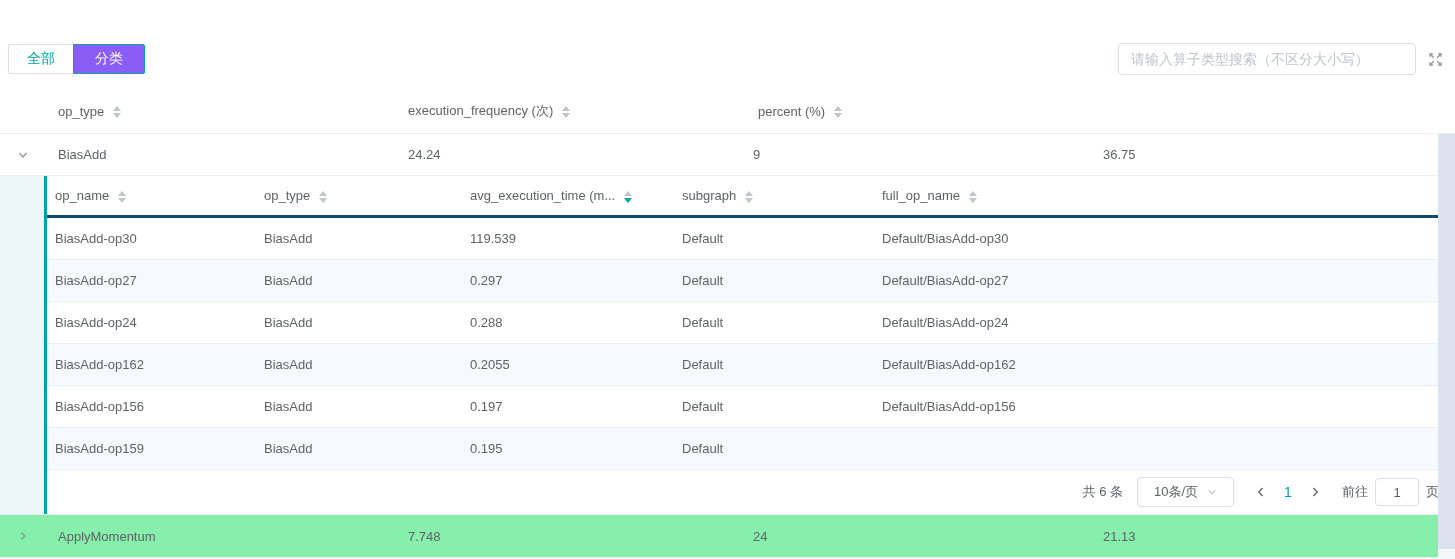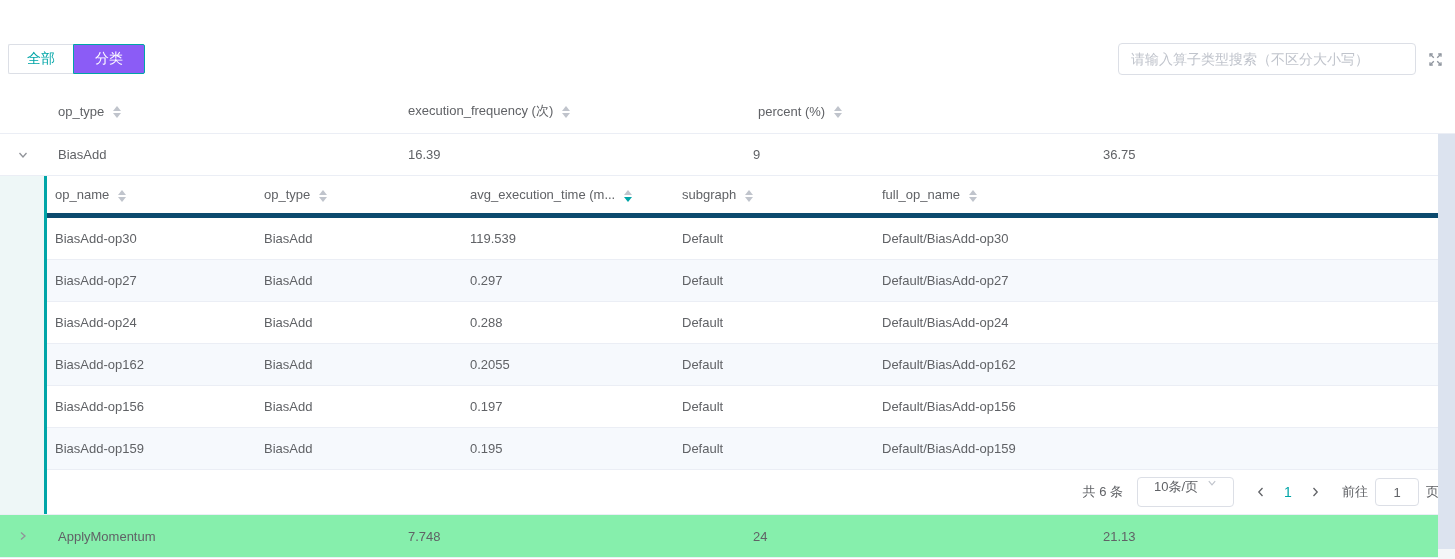--- a/index.html
+++ b/index.html
@@ -38,35 +38,35 @@
   .orow:last-child { border-bottom:none; height:43px; }
   .o-c1 { width:408px; padding-left:17px; display:flex; align-items:center; }
   .o-c2 { width:345px; } .o-c3 { width:350px; } .o-c4 { flex:1; }
   .row-chevron { width:12px; height:12px; margin-right:29px; display:flex; align-items:center; justify-content:center; cursor:pointer; }
 
   
   .expanded { display:flex; border-bottom:1px solid #ebeef5; }
   .gutter { width:44px; background:#eef7f7; }
   .teal-bar { width:3px; background:#00a5a7; }
   .inner { flex:1; }
-  .ithead { height:42px; display:flex; align-items:center; border-bottom:5px solid #0c4a6e;
+  .ithead { height:42px; display:flex; align-items:center; border-bottom:3px solid #0c4a6e;
             font-size:13px; color:#606266; }
   .irow { height:42px; display:flex; align-items:center; border-bottom:1px solid #ebeef5;
           font-size:13px; color:#606266; }
   .irow.stripe { background:#f6f9fd;align-items:center; }
   .i-c1 { width:209px; padding-left:8px; } .i-c2 { width:206px; padding-left:8px; }
   .i-c3 { width:212px; padding-left:8px; } .i-c4 { width:200px; padding-left:8px; }
   .i-c5 { flex:1; padding-left:8px; }
 
   
   .pagination { height:44px; display:flex; align-items:center; justify-content:flex-end;
                 padding-right:16px; font-size:13px; color:#606266; }
   .pg-total { margin-right:14px; }
   .page-size-select { width:97px; height:30px; border:1px solid #dcdfe6; border-radius:4px;
-        display:flex; justify-content:center; cursor:pointer; margin-right:14px; }
+        display:flex; align-items:center; justify-content:center; cursor:pointer; margin-right:14px; }
   .page-size-select .sel-arrow { margin-left:9px; display:flex; }
   .pg-btn { width:26px; height:28px; background:none; border:none; display:flex; align-items:center;
         justify-content:center; cursor:pointer; }
   .pg-current { width:28px; text-align:center; color:#00a5a7; font-size:14px; cursor:pointer; }
   .goto-label { margin-left:14px; margin-right:7px; }
   .goto-input { width:44px; height:28px; border:1px solid #dcdfe6; border-radius:4px; text-align:center;
         font-size:13px; color:#606266; font-family:inherit; }
   .page-unit { margin-left:7px; }
 
   
@@ -128,21 +128,21 @@
 
   <div class="orow">
     <div class="o-c1">
       <span class="row-chevron">
         <svg width="12" height="12" viewBox="0 0 12 12" fill="none" stroke="#909399" stroke-width="1.3">
           <polyline points="2.5,4 6,8 9.5,4"></polyline>
         </svg>
       </span>
       <span>BiasAdd</span>
     </div>
-    <div class="o-c2">16.39</div>
+    <div class="o-c2">24.24</div>
     <div class="o-c3">9</div>
     <div class="o-c4">36.75</div>
   </div>
 
   <div class="expanded">
     <div class="gutter"></div>
     <div class="teal-bar"></div>
     <div class="inner">
 
       <div class="ithead">
@@ -216,21 +216,20 @@
         <div class="i-c2">BiasAdd</div>
         <div class="i-c3">0.197</div>
         <div class="i-c4">Default</div>
         <div class="i-c5">Default/BiasAdd-op156</div>
       </div>
       <div class="irow stripe">
         <div class="i-c1">BiasAdd-op159</div>
         <div class="i-c2">BiasAdd</div>
         <div class="i-c3">0.195</div>
         <div class="i-c4">Default</div>
-        <div class="i-c5">Default/BiasAdd-op159</div>
       </div>
 
       <div class="pagination">
         <span class="pg-total">共 6 条</span>
         <div class="page-size-select">
           <span>10条/页</span>
           <span class="sel-arrow">
             <svg width="10" height="10" viewBox="0 0 10 10" fill="none" stroke="#c0c4cc" stroke-width="1.2">
               <polyline points="1.8,3.2 5,6.8 8.2,3.2"></polyline>
             </svg>

